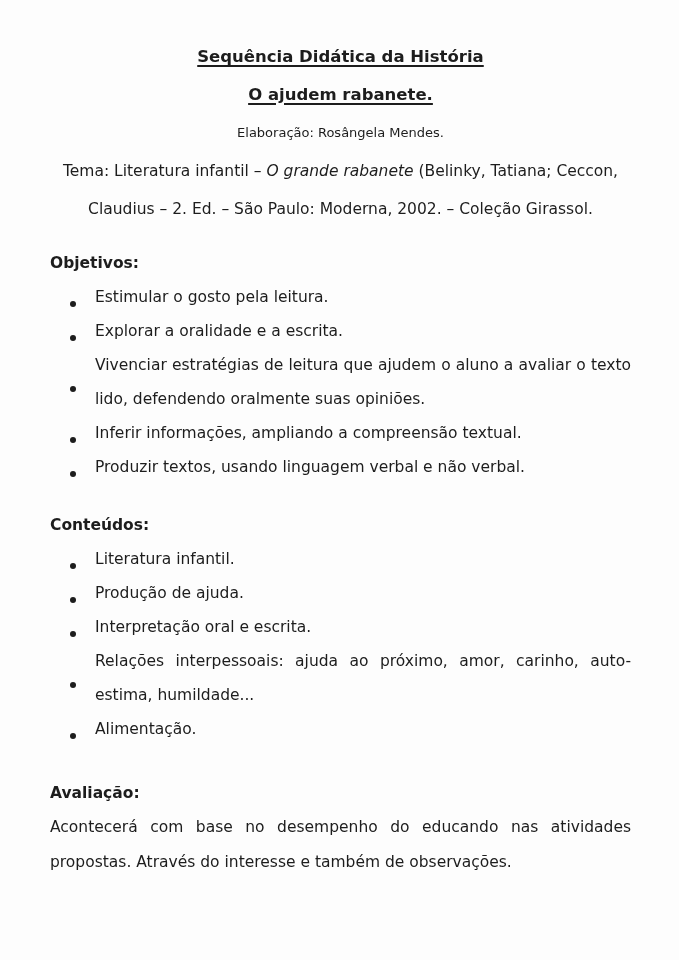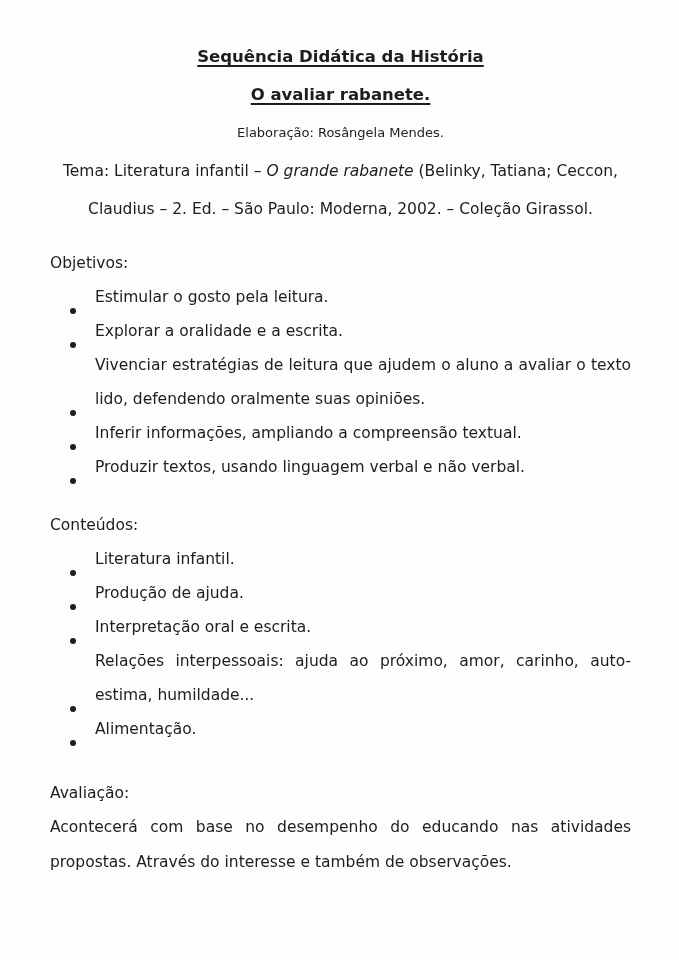--- a/index.html
+++ b/index.html
@@ -42,32 +42,32 @@
     line-height: 38px;
     max-width: 560px;
     margin: 0 auto;
   }
   .theme-paragraph .book-title {
     font-style: italic;
   }
   
   .section-heading {
     font-size: 15.5px;
-    font-weight: 400;
+    font-weight: 700;
     line-height: 34px;
   }
   .sec-objetivos .section-heading { margin-top: 18px; }
   .sec-conteudos .section-heading { margin-top: 24px; }
   .bullet-list {
     margin: 0;
     padding: 0;
   }
   .bullet-item {
     display: flex;
-    align-items: flex-end;
+    align-items: center;
   }
   .bullet-col {
     flex: 0 0 45px;
     display: flex;
     justify-content: center;
     box-sizing: border-box;
     padding-top: 14px;
   }
   .bullet-dot {
     width: 6px;
@@ -92,21 +92,21 @@
 </head>
 <body>
 
 <div class="page">
 
   <div class="header">
     <div class="title-line">
       <span class="underlined">Sequência Didática da História</span>
     </div>
     <div class="title-line">
-      <span class="underlined">O avaliar rabanete.</span>
+      <span class="underlined">O ajudem rabanete.</span>
     </div>
     <div class="author-line">Elaboração: Rosângela Mendes.</div>
     <div class="theme-paragraph"><span>Tema: Literatura infantil – </span><span class="book-title">O grande rabanete</span><span> (Belinky, Tatiana; Ceccon, Claudius – 2. Ed. – São Paulo: Moderna, 2002. – Coleção Girassol.</span></div>
   </div>
 
   <div class="section sec-objetivos">
     <div class="section-heading">Objetivos:</div>
     <div class="bullet-list">
       <div class="bullet-item">
         <span class="bullet-col">

